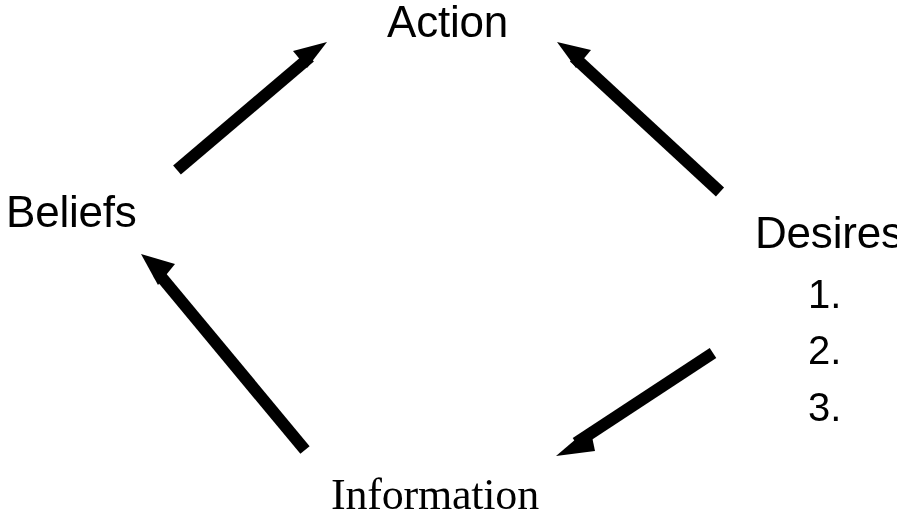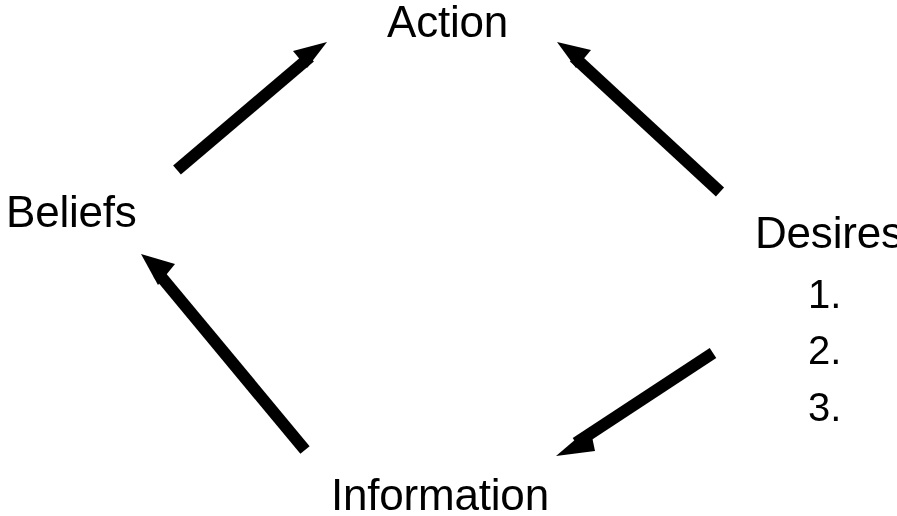--- a/index.html
+++ b/index.html
@@ -21,21 +21,21 @@
     font-size: 44px;
     line-height: 1;
     font-weight: 400;
     color: #000000;
     white-space: nowrap;
     letter-spacing: -0.2px;
   }
   #label-action   { left: 387px; top: 0px; }
   #label-beliefs  { left: 6px;  top: 190px; }
   #label-desires  { left: 755px; top: 211px; }
-  #label-information { left: 331px; top: 473px; }
+  #label-information { left: 331px; top: 473px; font-family: Liberation Serif, serif; }
 
   .desire-item {
     position: absolute;
     font-size: 40px;
     line-height: 1;
     color: #000000;
     white-space: nowrap;
   }
   #desire-1 { left: 808px; top: 274px; }
   #desire-2 { left: 808px; top: 330px; }

